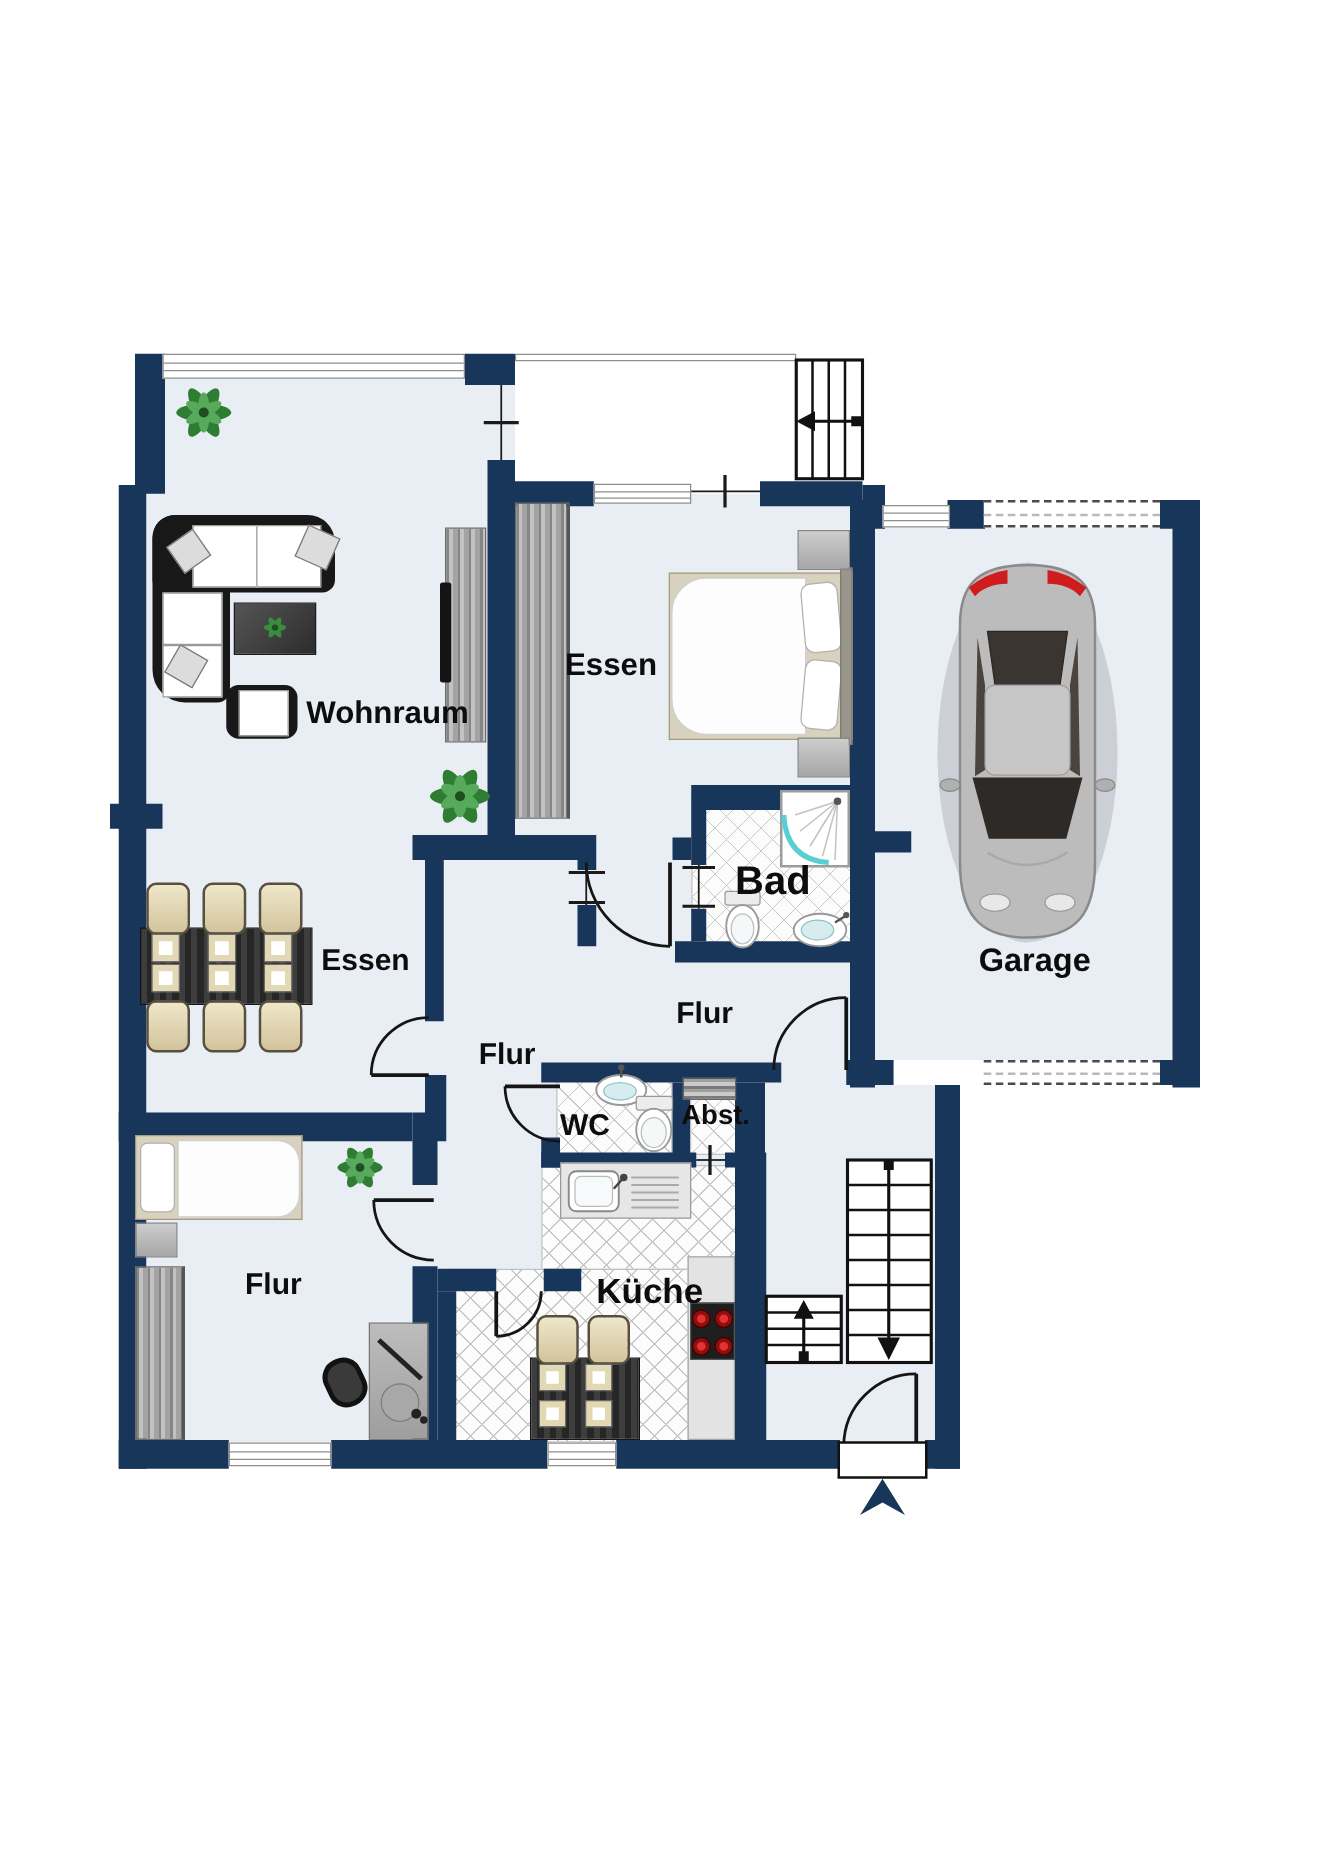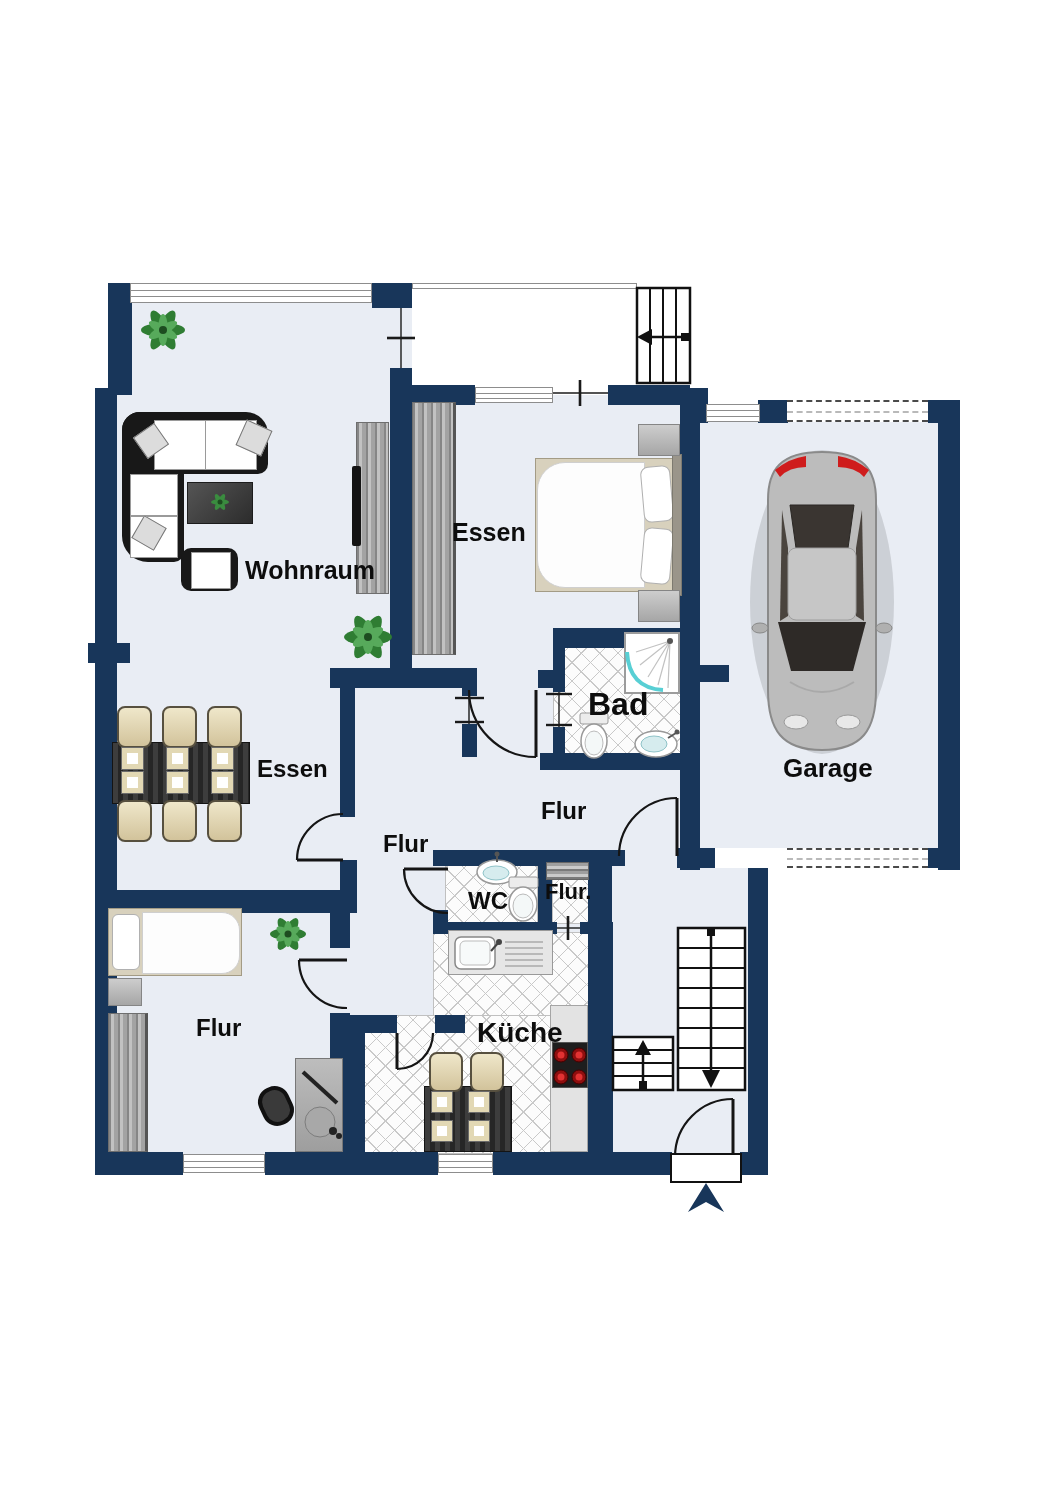--- a/index.html
+++ b/index.html
@@ -385,16 +385,16 @@
   </svg>
 
   <div class="label" style="left:245px;top:556px;font-size:25px">Wohnraum</div>
   <div class="label" style="left:452px;top:518px;font-size:25px">Essen</div>
   <div class="label" style="left:783px;top:753px;font-size:26px">Garage</div>
   <div class="label" style="left:588px;top:686px;font-size:32px">Bad</div>
   <div class="label" style="left:541px;top:797px;font-size:24px">Flur</div>
   <div class="label" style="left:383px;top:830px;font-size:24px">Flur</div>
   <div class="label" style="left:257px;top:755px;font-size:24px">Essen</div>
   <div class="label" style="left:196px;top:1014px;font-size:24px">Flur</div>
-  <div class="label" style="left:468px;top:887px;font-size:24px">WC</div>
-  <div class="label" style="left:545px;top:879px;font-size:22px">Flur.</div>
+  <div class="label" style="left:448px;top:887px;font-size:24px">WC</div>
+  <div class="label" style="left:545px;top:879px;font-size:22px">Abst.</div>
   <div class="label" style="left:477px;top:1017px;font-size:28px">Küche</div>
 </div>
 
 </body></html>

